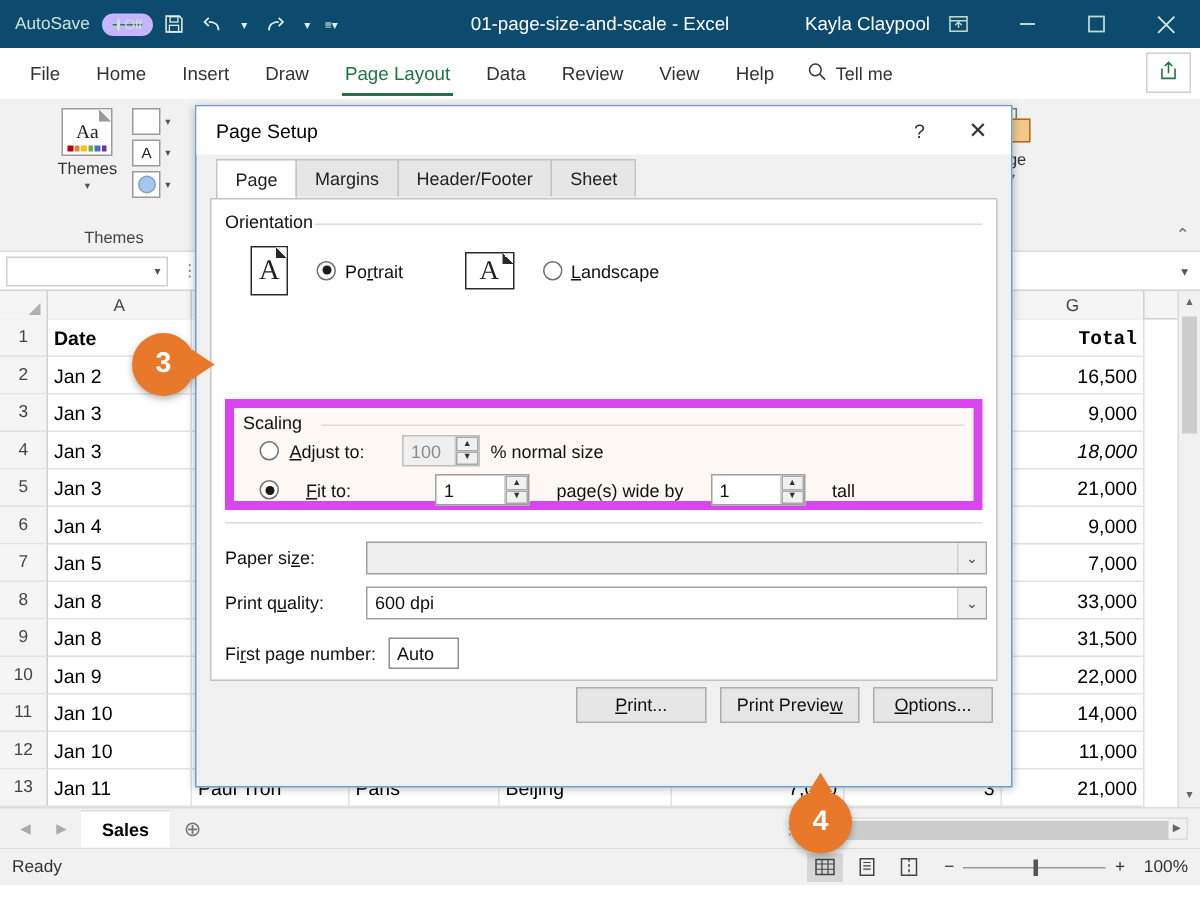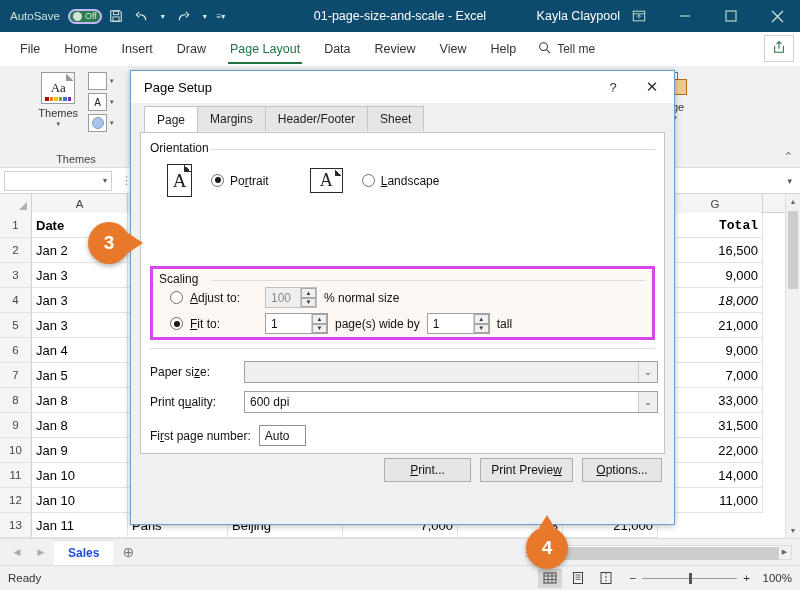--- a/index.html
+++ b/index.html
@@ -14,21 +14,21 @@
 
   
   .titlebar {
     height:32px; background:#0c4a6e; color:#fff;
     display:flex; align-items:center; position:relative;
   }
   .qat { display:flex; align-items:center; gap:2px; padding-left:10px; }
   .autosave-label { font-size:11.5px; color:#cfe3d7; margin-right:6px; }
   .toggle {
     width:34px; height:15px; border-radius:8px;
-    border:2px solid #c4b5fd; background:#2c7d50;
+    border:7px solid #c4b5fd; background:#2c7d50;
     display:flex; align-items:center; position:relative;
   }
   .toggle .knob {
     width:9px; height:9px; border-radius:50%;
     background:#cfe3d7; margin-left:3px;
   }
   .toggle .off { font-size:9px; color:#cfe3d7; margin-left:3px; }
   .qat-ico {
     width:24px; height:24px; display:flex; align-items:center; justify-content:center;
     color:#dfeee6; font-size:14px;
@@ -188,21 +188,21 @@
   .vs-btn.bottom { position:absolute; bottom:0; left:0; right:0; }
 
   
   .sheetbar {
     height:27px; background:#f1f1f1; display:flex; align-items:center;
     border-top:1px solid #dcdcdc; padding-left:6px; gap:2px; position:relative;
   }
   .navarrow { width:22px; text-align:center; color:#aaa; font-size:9px; }
   .sheettab {
     height:25px; background:#fff; padding:0 14px;
-    display:flex; align-items:center; font-size:12px; font-weight:bold; color:#1d4ed8;
+    display:flex; align-items:center; font-size:12px; font-weight:bold; color:#000000;
     border-top:1px solid #dcdcdc;
   }
   .addsheet { width:26px; text-align:center; color:#777; font-size:14px; }
   .sb-dots { color:#999; margin-left:auto; padding-right:6px; font-size:11px; }
   .hscroll {
     width:252px; height:15px; background:#f1f1f1; border:1px solid #dcdcdc;
     display:flex; align-items:center; margin-right:8px; position:relative;
   }
   .hs-btn { width:13px; text-align:center; font-size:7px; color:#666; }
   .hs-track { flex:1; height:13px; background:#fff; }
@@ -268,21 +268,21 @@
     font-family:"Liberation Serif", serif; font-size:19px; position:relative;
   }
   .pageico .fold {
     position:absolute; top:0; right:0; width:7px; height:7px;
     background:linear-gradient(225deg,#fff 50%, #2a2a2a 50%);
   }
   .pageico.land { width:33px; height:25px; font-size:18px; }
 
   .scaling-box {
     position:absolute; left:9px; right:9px; top:133px; height:74px;
-    border:3px solid #d946ef; background:#fdf8f3;
+    border:6px solid #d946ef; background:#fdf8f3;
   }
 
   .spin {
     height:21px; border:1px solid #a0a0a0; background:#fff;
     display:flex; align-items:center; position:relative;
   }
   .spin .val { padding-left:5px; font-size:12px; color:#111; flex:1; }
   .spin.dis { background:#efefef; border-color:#c0c0c0; }
   .spin.dis .val { color:#8a8a8a; }
   .spin .arrows {
@@ -631,20 +631,21 @@
           <div class="gc" style="width: 96px;">Jan 10</div>
           <div class="gc" style="width: 105px;"></div>
           <div class="gc" style="width: 100px;"></div>
           <div class="gc" style="width: 115px;"></div>
           <div class="gc right" style="width: 115px;"></div>
           <div class="gc right" style="width: 105px;"></div>
           <div class="gc right" style="width: 95px;">11,000</div>
         </div>
         <div class="grow">
           <div class="gc" style="width: 96px;">Jan 11</div>
+          <div class="gc" style="width: 105px;">Paul Tron</div>
           <div class="gc" style="width: 100px;">Paris</div>
           <div class="gc" style="width: 115px;">Beijing</div>
           <div class="gc right" style="width: 115px;">7,000</div>
           <div class="gc right" style="width: 105px;">3</div>
           <div class="gc right" style="width: 95px;">21,000</div>
         </div>
       </div>
   </div>
   <div class="vscroll">
     <div class="vs-btn">▲</div>
@@ -752,21 +753,21 @@
         <span class="rlabel" style="width:68px;"><u>A</u>djust to:</span>
         <span class="spin dis" style="width:52px;">
           <span class="val">100</span>
           <span class="arrows">
               <i>▲</i>
               <i>▼</i>
             </span>
         </span>
         <span class="rlabel">% normal size</span>
       </div>
-      <div style="display:flex;align-items:center;gap:7px;padding-left:17px;margin-top:5px;">
+      <div style="display:flex;align-items:center;gap:18px;padding-left:17px;margin-top:5px;">
         <span class="radio on"></span>
         <span class="rlabel" style="width:68px;"><u>F</u>it to:</span>
         <span class="spin" style="width:63px;">
           <span class="val">1</span>
           <span class="arrows">
               <i>▲</i>
               <i>▼</i>
             </span>
         </span>
         <span class="rlabel">page(s) wide by</span>

